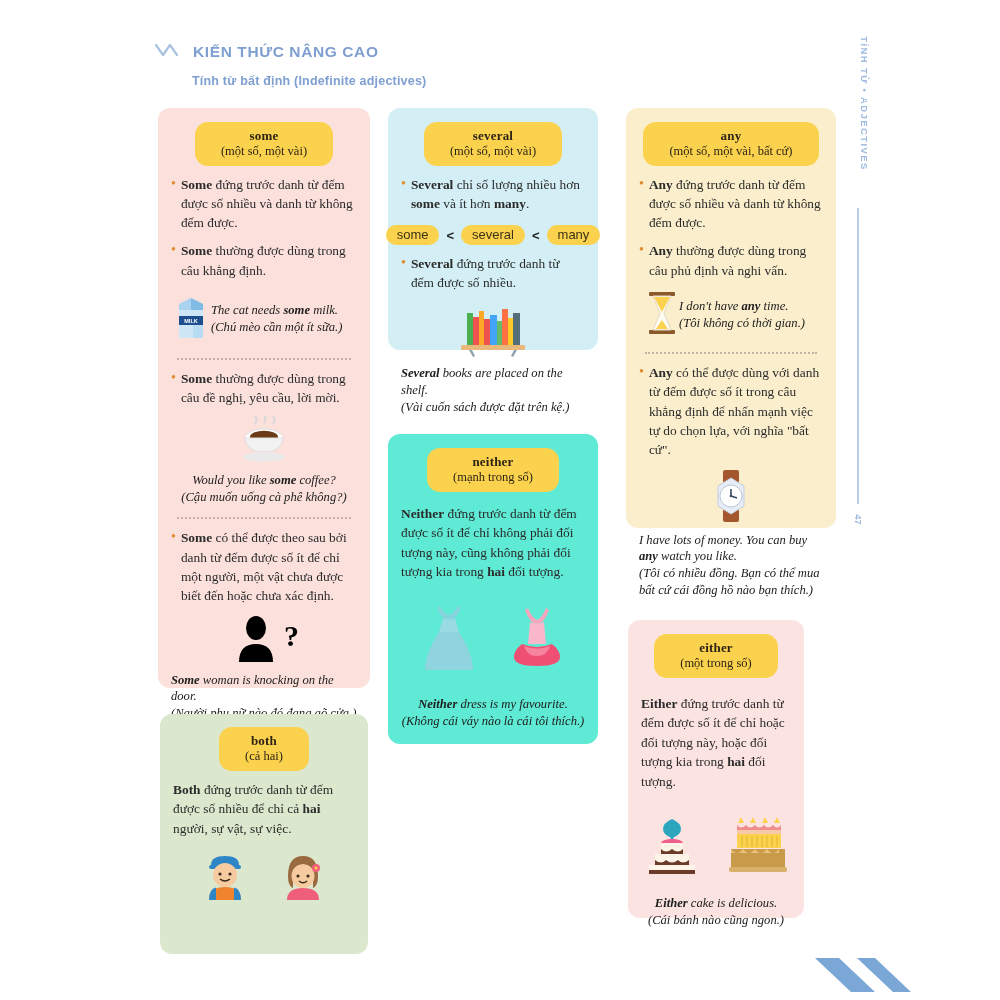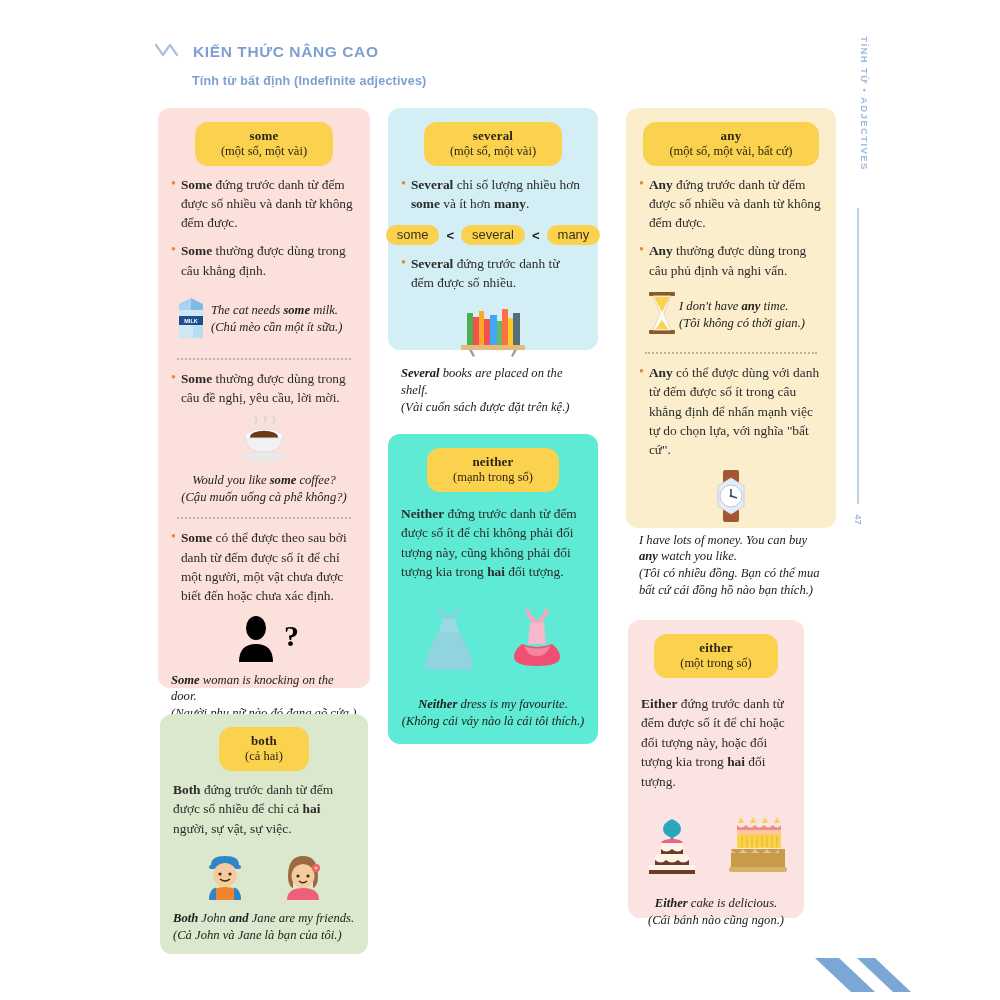--- a/index.html
+++ b/index.html
@@ -218,24 +218,20 @@
             <ellipse cx="26" cy="28" rx="11.5" ry="12" fill="#f6cba0"></ellipse>
             <path d="M14 20 q12 -8 24 0 q-3 -10 -12 -10 q-9 0 -12 10 z" fill="#9a6b40"></path>
             <circle cx="21" cy="28" r="1.6" fill="#3a2a1a"></circle>
             <circle cx="31" cy="28" r="1.6" fill="#3a2a1a"></circle>
             <path d="M22 33 q4 3.5 8 0" stroke="#3a2a1a" stroke-width="1.4" fill="none"></path>
             <circle cx="39" cy="20" r="4" fill="#ef5f7a"></circle>
             <circle cx="39" cy="20" r="1.5" fill="#fbd24e"></circle>
             <path d="M10 52 q0 -12 16 -12 q16 0 16 12 z" fill="#ef5f7a"></path>
           </svg>
         </span>
-      </div>
-      <div class="ex">
-        <div><b>Both</b> John <b>and</b> Jane are my friends.</div>
-        <div>(Cả John và Jane là bạn của tôi.)</div>
       </div>
     </div>
   </div>
 
   <div class="card" style="left:388px;top:108px;width:210px;height:242px;background:#d3eef5;">
     <div style="padding-top:14px;">
       <div class="pill">
         <div class="pill-w">several</div>
         <div class="pill-m">(một số, một vài)</div>
       </div>

